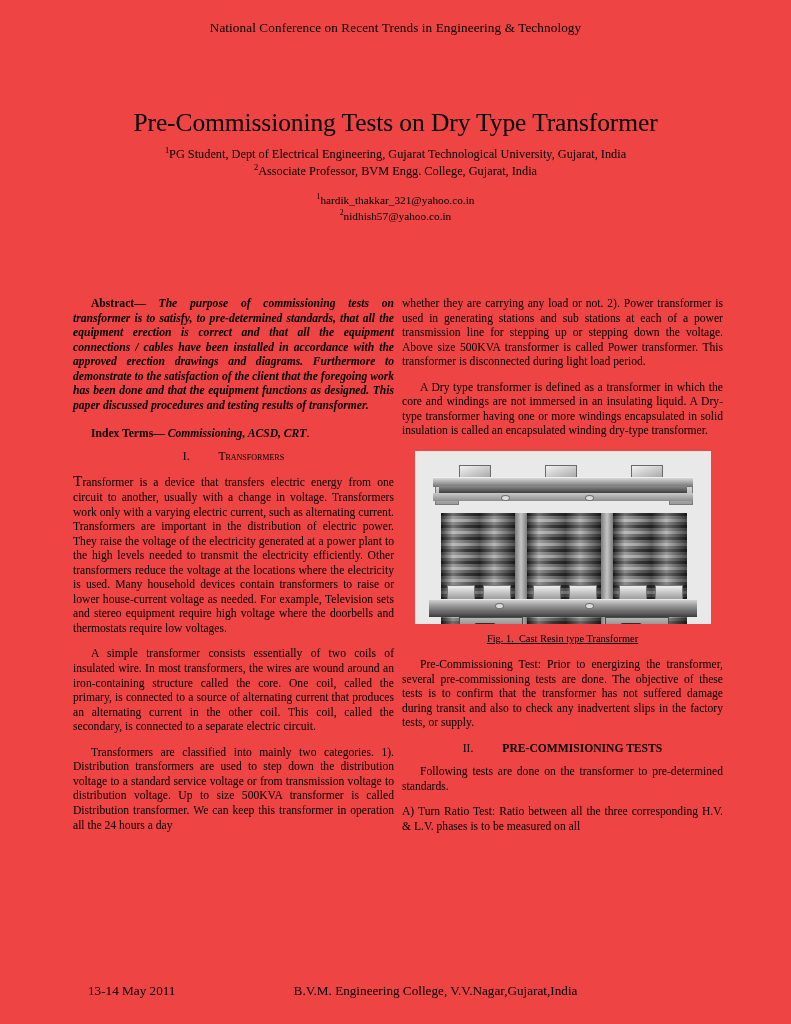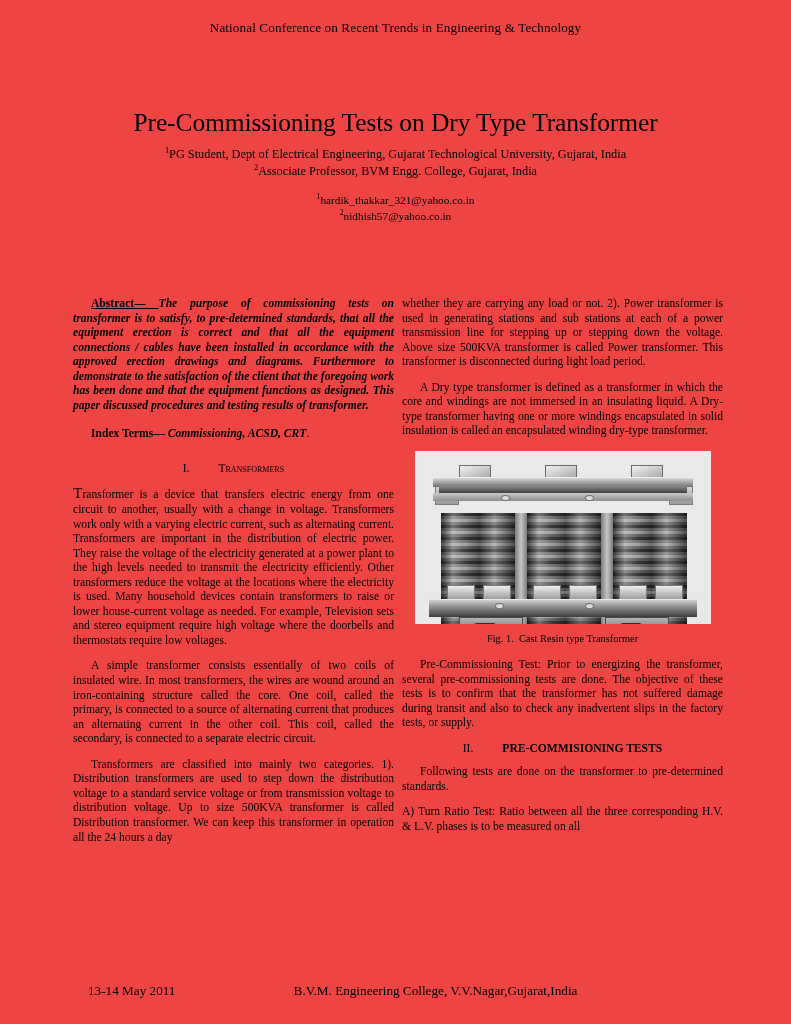--- a/index.html
+++ b/index.html
@@ -84,25 +84,24 @@
 
   .abstract {
     font-weight: bold;
     font-style: italic;
     text-indent: 18px;
     text-align: justify;
     margin-bottom: 14px;
   }
   .abstract .lead {
     font-style: normal;
-    text-decoration: underline;
   }
   .index-terms {
     text-indent: 18px;
-    margin-bottom: 20px;
+    margin-bottom: 8px;
   }
   .index-terms .lead {
     font-weight: bold;
   }
   .index-terms .terms {
     font-weight: bold;
     font-style: italic;
   }
 
   
@@ -128,20 +127,21 @@
   .dropcap {
     font-size: 15.4px;
     line-height: 1;
   }
 
   
   figure.fig {
     margin: 12px 0 0 0;
     padding: 0;
     text-indent: 0;
+    text-decoration: underline;
   }
   .fig-frame {
     width: 296px;
     height: 173px;
     margin: 0 auto;
     background: #e9e9e9;
     position: relative;
     overflow: hidden;
   }
   figcaption {

